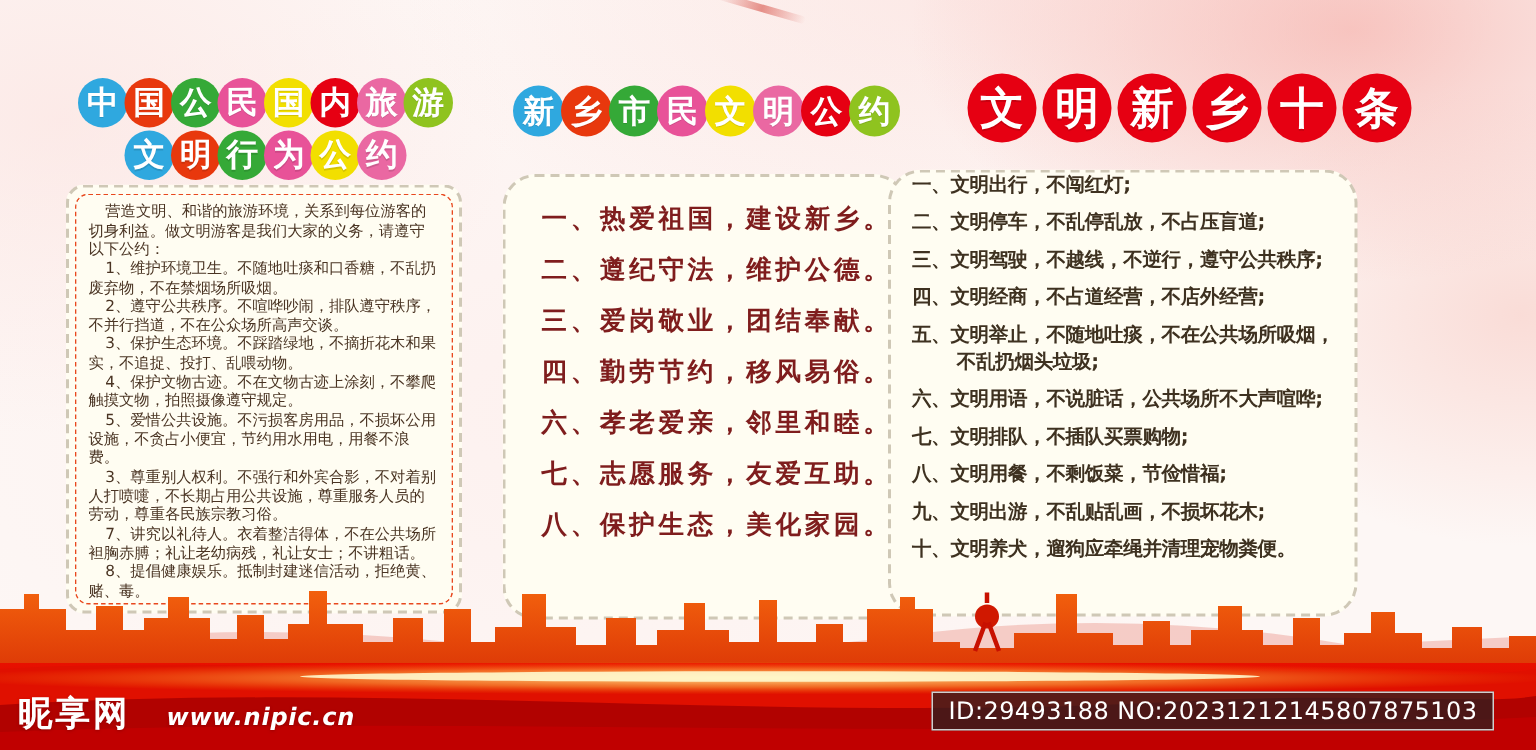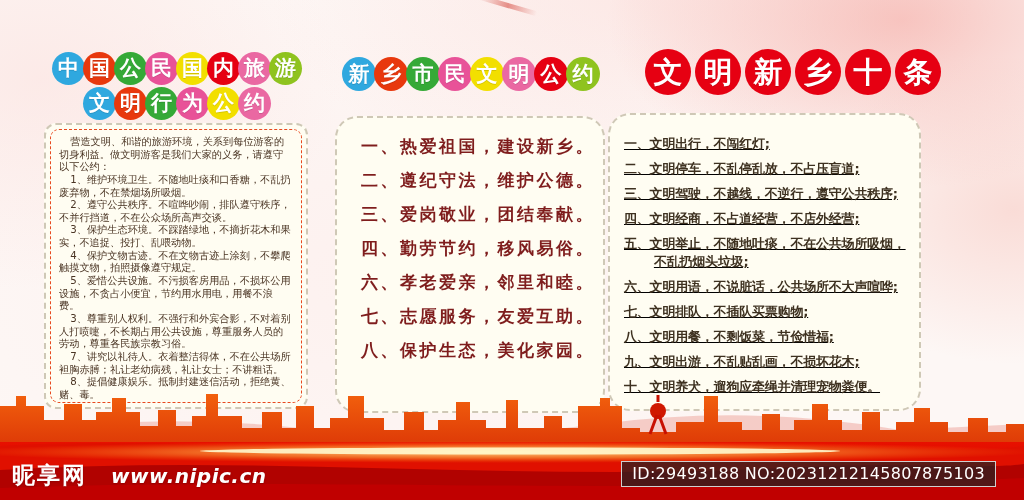--- a/index.html
+++ b/index.html
@@ -31,30 +31,30 @@
   .panel{position:absolute;background:#fffdf2;border:2px dashed #cfc8b6;box-sizing:border-box;}
   .panel-left{left:44px;top:123px;width:264px;height:286px;border-radius:12px;}
   .inner-red{position:absolute;inset:4px;border:1px dashed #e8481e;border-radius:9px;
     padding:6px 8px;overflow:hidden;}
   .para{font-size:10.2px;font-weight:normal;color:#4a3423;line-height:1.24;text-indent:1.1em;
     letter-spacing:0;}
   .panel-mid{left:335px;top:116px;width:270px;height:297px;border-radius:22px;
     padding:18px 0 0 24px;}
   .mid-line{font-size:17px;font-weight:bold;color:#7f1d1d;letter-spacing:2.5px;
     line-height:20px;margin-bottom:14px;white-space:nowrap;}
-  .panel-right{left:608px;top:113px;width:313px;height:298px;border-radius:22px;
-    padding:20px 8px 0 14px;text-decoration:underline;}
+  .panel-right{left:592px;top:113px;width:313px;height:298px;border-radius:22px;
+    padding:0 8px 0 14px;}
   .hang-line{font-size:13px;font-weight:bold;color:#3e3120;line-height:1.42;
     letter-spacing:-0.2px;padding-left:2.3em;text-indent:-2.3em;margin-bottom:6.5px;}
   
   .bottom-art{position:absolute;left:0;bottom:0;width:1024px;height:118px;}
   .wm{position:absolute;left:12px;bottom:9px;color:#fff;display:flex;align-items:baseline;gap:24px;
     text-shadow:0 1px 2px rgba(120,0,0,.5);}
   .wm .site{font-size:23px;font-weight:bold;letter-spacing:2px;}
-  .wm .url{font-size:20px;font-weight:bold;font-style:italic;letter-spacing:.5px;}
+  .wm .url{font-size:16px;font-weight:bold;font-style:italic;letter-spacing:.5px;}
   .idbox{position:absolute;right:28px;bottom:13px;background:rgba(38,32,32,.72);
     border:1px solid #cfcfcf;color:#fff;font-size:16px;padding:2px 10px 3px;letter-spacing:.3px;
     white-space:nowrap;}
 </style>
 </head>
 <body>
 
 <div class="stage">
   <div class="bg"></div>
   <div class="brush"></div>

